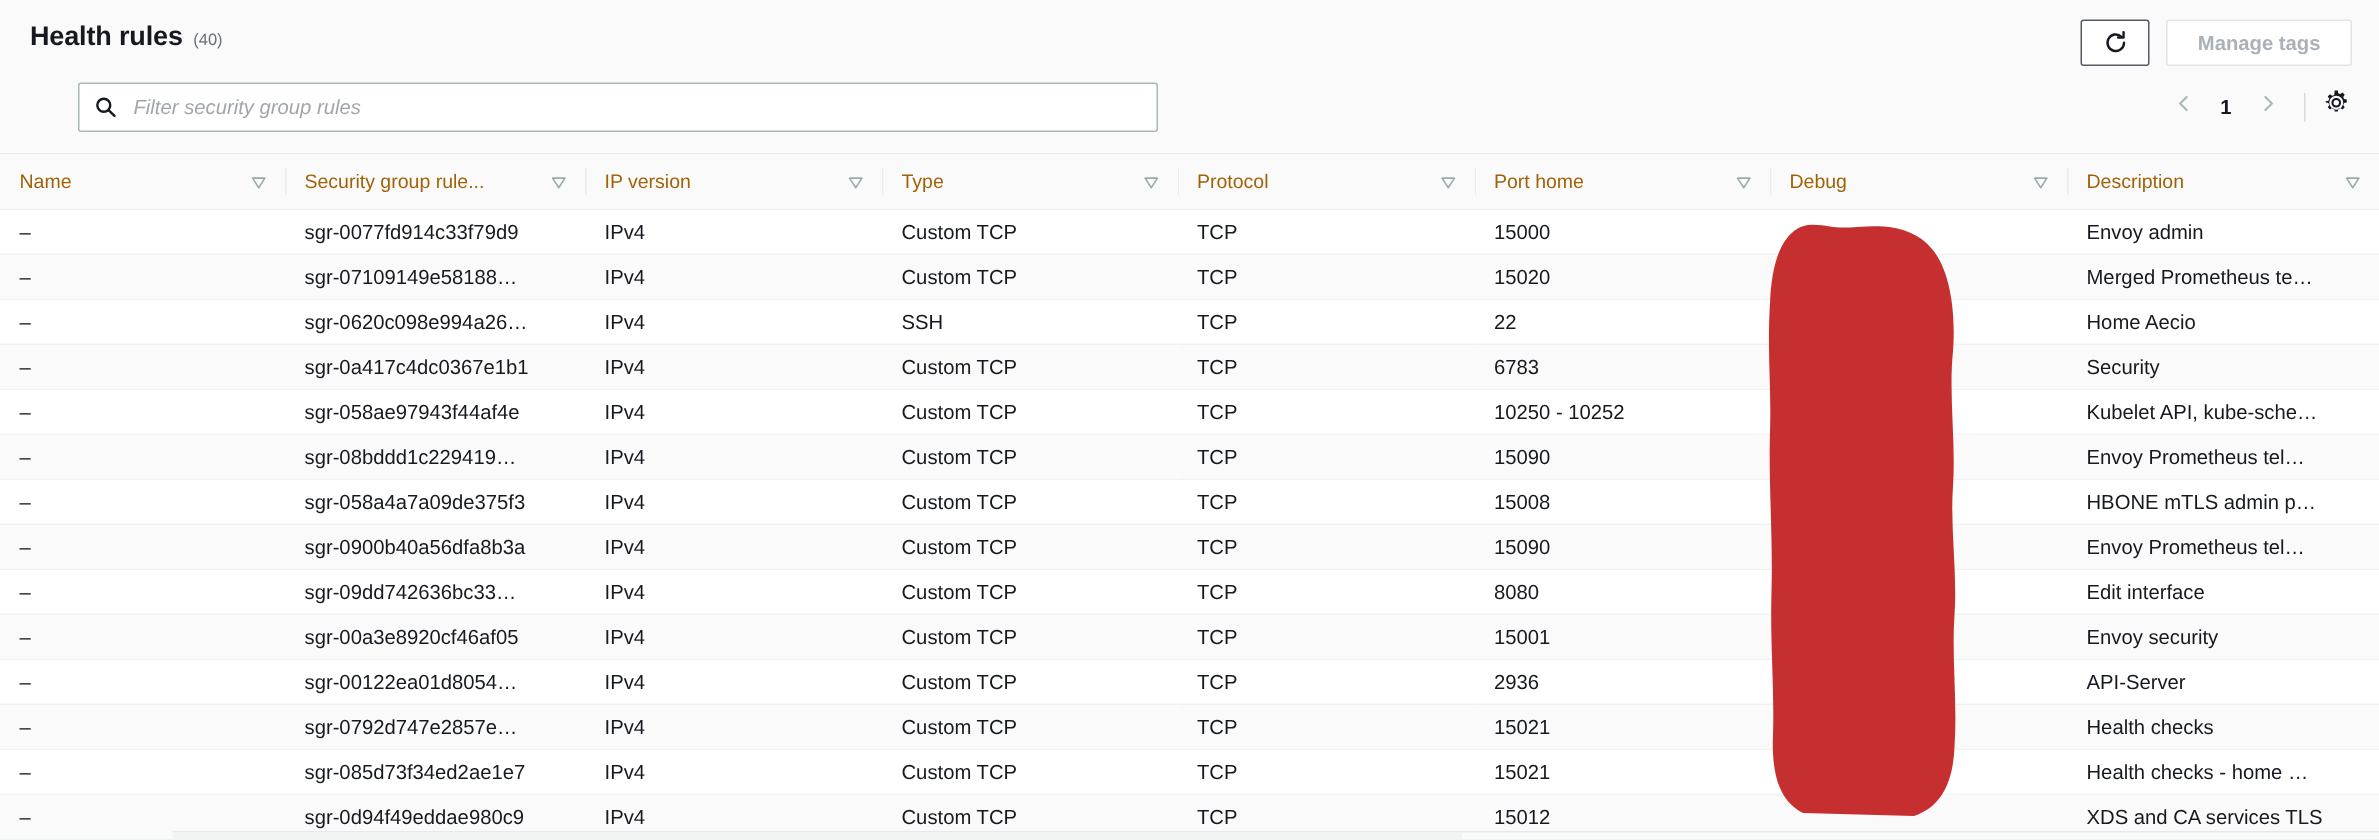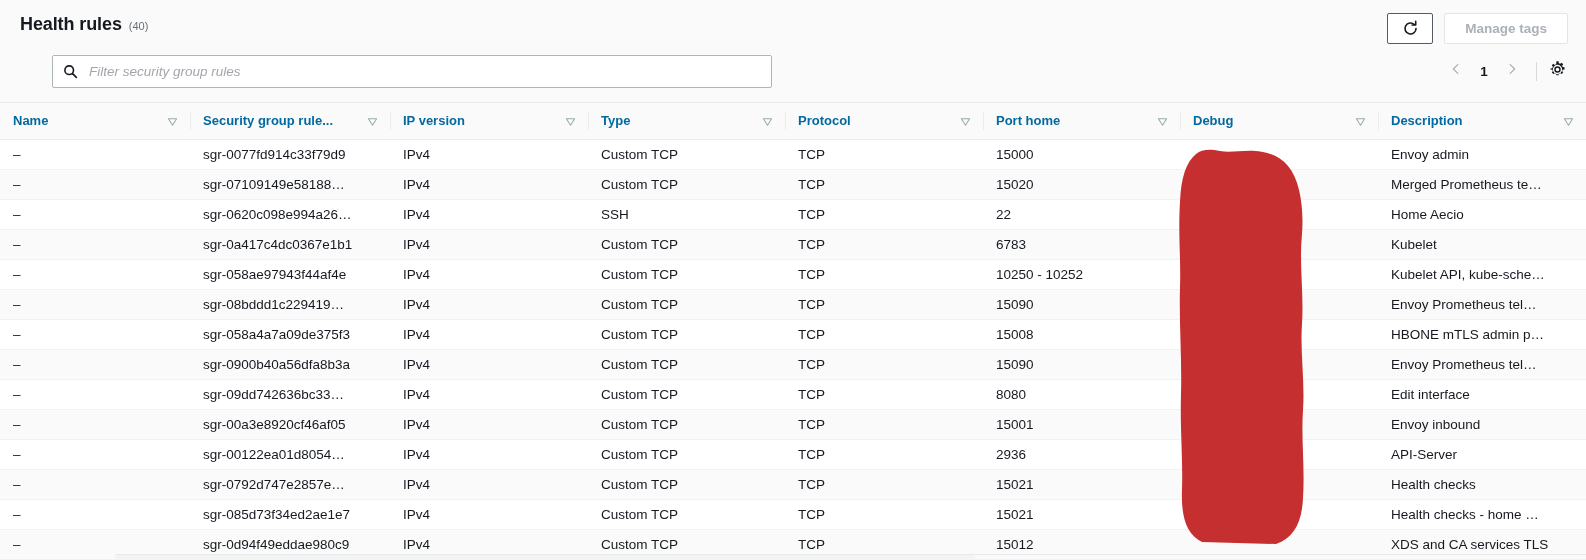--- a/index.html
+++ b/index.html
@@ -124,22 +124,22 @@
     width: 1586px;
     border-collapse: collapse;
     table-layout: fixed;
     font-size: 13.5px;
   }
   table.grid thead th {
     height: 36px;
     background: #fafafa;
     border-bottom: 1px solid #eaeded;
     font-size: 13px;
-    font-weight: 700;
-    color: #0369a1;
+    font-weight: 400;
+    color: #a16207;
     text-align: left;
     padding: 0 12px 0 13px;
     position: relative;
     vertical-align: middle;
     white-space: nowrap;
     overflow: hidden;
   }
   table.grid thead th .th-inner {
     display: flex; align-items: center; justify-content: space-between; gap: 6px;
   }
@@ -385,21 +385,21 @@
             <td>Home Aecio</td>
           </tr>
           <tr>
             <td class="dash">–</td>
             <td>sgr-0a417c4dc0367e1b1</td>
             <td>IPv4</td>
             <td>Custom TCP</td>
             <td>TCP</td>
             <td>6783</td>
             <td></td>
-            <td>Kubelet</td>
+            <td>Security</td>
           </tr>
           <tr>
             <td class="dash">–</td>
             <td>sgr-058ae97943f44af4e</td>
             <td>IPv4</td>
             <td>Custom TCP</td>
             <td>TCP</td>
             <td>10250 - 10252</td>
             <td></td>
             <td>Kubelet API, kube-sche…</td>
@@ -445,21 +445,21 @@
             <td>Edit interface</td>
           </tr>
           <tr>
             <td class="dash">–</td>
             <td>sgr-00a3e8920cf46af05</td>
             <td>IPv4</td>
             <td>Custom TCP</td>
             <td>TCP</td>
             <td>15001</td>
             <td></td>
-            <td>Envoy inbound</td>
+            <td>Envoy security</td>
           </tr>
           <tr>
             <td class="dash">–</td>
             <td>sgr-00122ea01d8054…</td>
             <td>IPv4</td>
             <td>Custom TCP</td>
             <td>TCP</td>
             <td>2936</td>
             <td></td>
             <td>API-Server</td>

